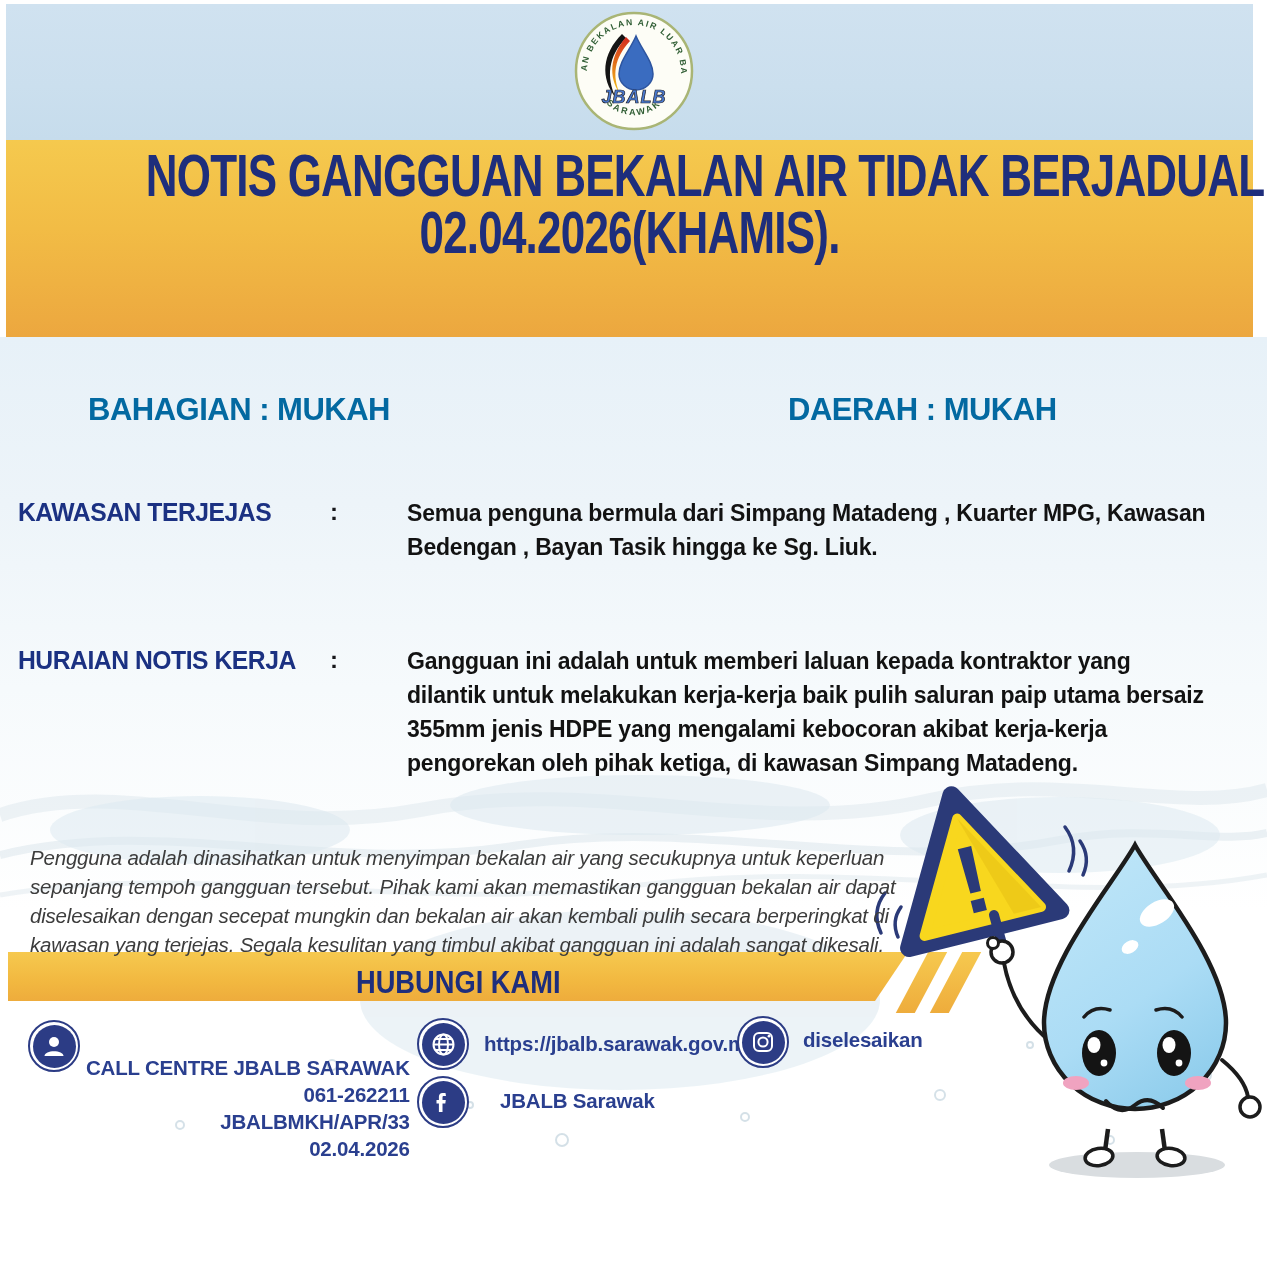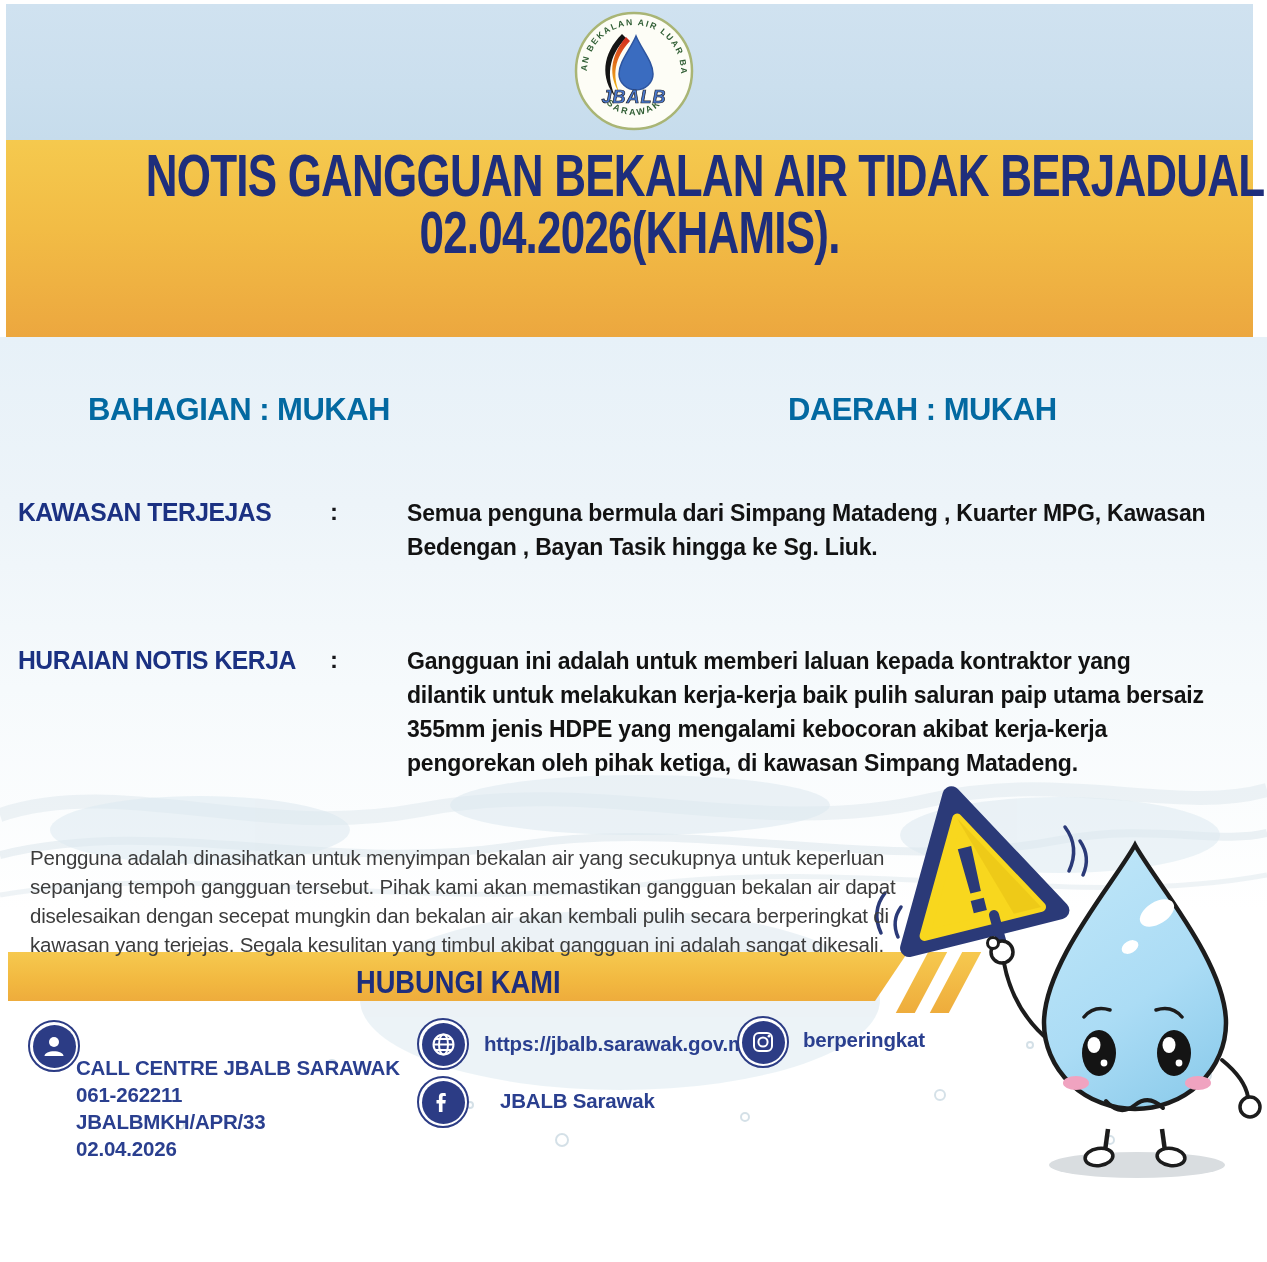--- a/index.html
+++ b/index.html
@@ -50,21 +50,21 @@
   .sec-colon {
     position:absolute; left:330px; font-size:24px; font-weight:bold; color:#16161a;
   }
   .sec-text {
     position:absolute; left:375px; width:805px; font-size:23px; font-weight:bold;
     color:#121212; line-height:34px; letter-spacing:-0.2px;margin-left:32px;
   }
 
   .advisory {
     position:absolute; left:30px; top:843px; width:875px; z-index:3;
-    font-size:20.5px; color:#3c3c3c; line-height:29px;
+    font-style:italic; font-size:20.5px; color:#3c3c3c; line-height:29px;
     letter-spacing:-0.2px;
   }
 
   
   .splash { position:absolute; left:0; top:745px; width:1267px; height:430px; z-index:0; pointer-events:none; }
 
   
   .contact-banner {
     position:absolute; left:8px; top:952px; width:900px; height:49px; z-index:2;
     background:linear-gradient(180deg,#f6c94f 0%,#f2b840 60%,#eeac3c 100%);
@@ -90,21 +90,21 @@
     display:flex; align-items:center; justify-content:center;
   }
   .icon-disc {
     width:43px; height:43px; border-radius:50%; background:#2c3c85;
     display:flex; align-items:center; justify-content:center;
   }
   .contact-text {
     position:absolute; z-index:3; font-weight:bold; color:#2a3f8f;
     font-size:20.5px; letter-spacing:-0.2px; white-space:nowrap;
   }
-  #call-centre-block { left:76px; top:1054px; line-height:27px; }
+  #call-centre-block { left:86px; top:1054px; line-height:27px;text-align:right; }
 
   .mascot { position:absolute; left:852px; top:765px; width:415px; height:445px; z-index:2; pointer-events:none; }
 </style>
 </head>
 <body>
 
 <div id="poster">
 
   <div class="header-band"></div>
 
@@ -225,21 +225,21 @@
 
   <div class="icon-ring" style="left:737px; top:1016px;">
     <div class="icon-disc">
       <svg width="26" height="26" viewBox="0 0 26 26" fill="none" stroke="#ffffff" stroke-width="2">
         <rect x="4" y="4" width="18" height="18" rx="5"></rect>
         <circle cx="13" cy="13" r="4.6"></circle>
         <circle cx="19" cy="7.2" r="1.4" fill="#ffffff" stroke="none"></circle>
       </svg>
     </div>
   </div>
-  <div class="contact-text" style="left:803px; top:1028px;">berperingkat</div>
+  <div class="contact-text" style="left:803px; top:1028px;">diselesaikan</div>
 
   <svg class="mascot" viewBox="0 0 415 445">
     <defs>
       <linearGradient id="dropGrad" x1="0.2" y1="0" x2="0.7" y2="1">
         <stop offset="0" stop-color="#bfe6f8"></stop>
         <stop offset="0.6" stop-color="#abdcf5"></stop>
         <stop offset="1" stop-color="#8fcdec"></stop>
       </linearGradient>
     </defs>
 

